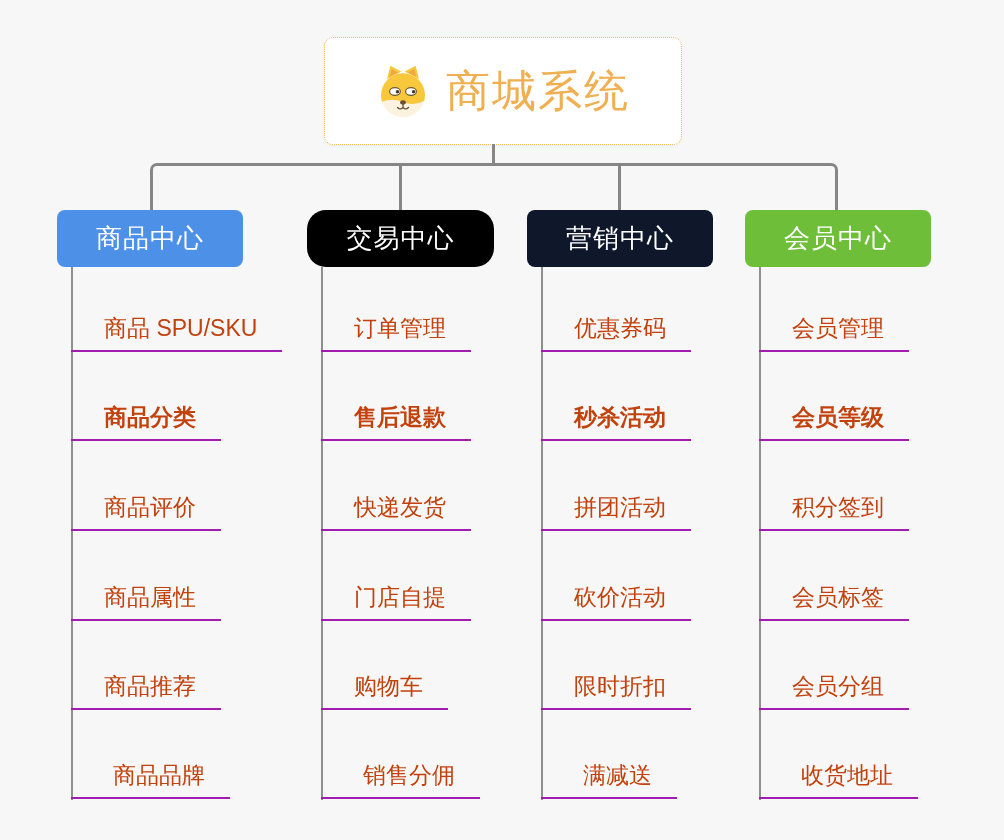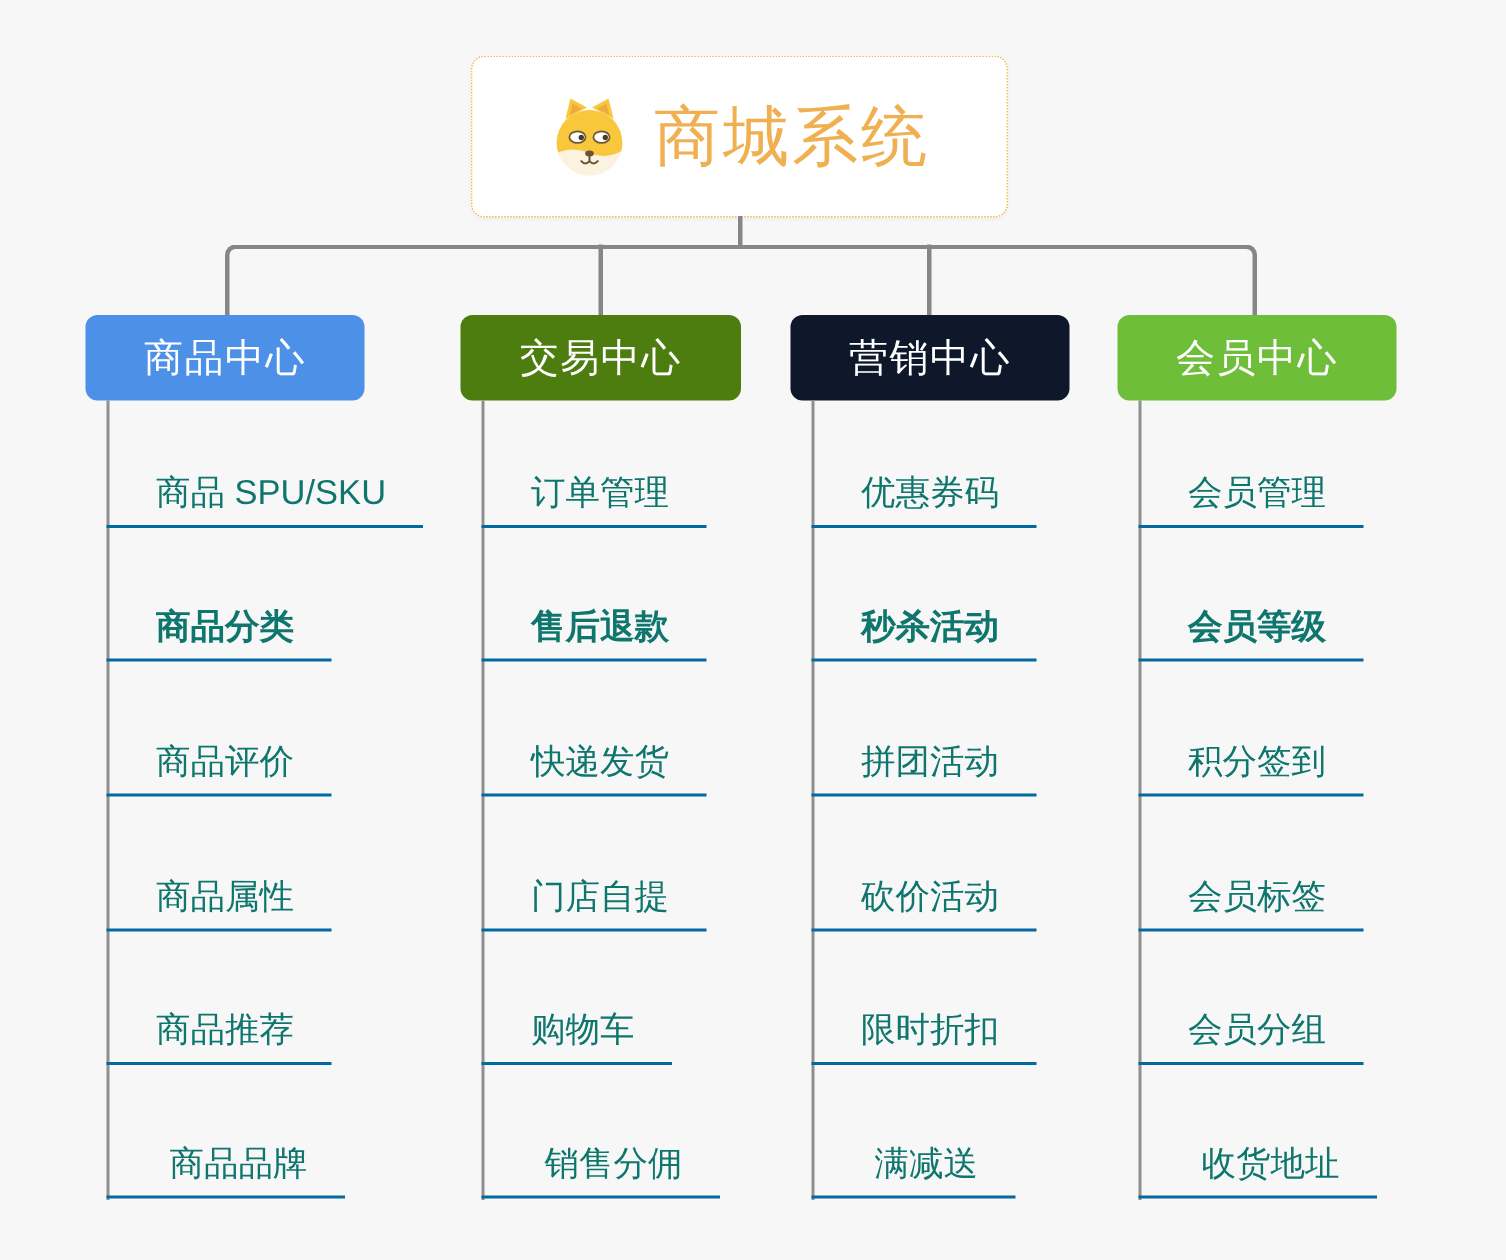--- a/index.html
+++ b/index.html
@@ -9,21 +9,21 @@
   }
   .stage{
     position:relative;
     width:1004px;height:840px;
     background:#f7f7f7;
     overflow:hidden;
   }
 
   
   .root-node{
-    position:absolute;left:314px;top:37px;width:358px;height:108px;
+    position:absolute;left:324px;top:37px;width:358px;height:108px;
     background:#ffffff;
     border:1px dotted #f2b94b;
     border-radius:9px;
     box-shadow:0 1px 3px rgba(0,0,0,0.05);
     display:flex;align-items:center;justify-content:center;gap:16px;
     box-sizing:border-box;
   }
   .root-title{
     font-size:44px;
     letter-spacing:2px;
@@ -63,23 +63,23 @@
     color:#ffffff;font-size:26px;letter-spacing:1px;
     box-sizing:border-box;
     cursor:default;
   }
   .branch-line{
     position:absolute;left:14px;top:57px;width:2px;height:533px;
     background:#8f8f8f;
   }
   .topic-item{
     position:absolute;left:14px;
-    font-size:23px;line-height:28px;color:#0f766e;
+    font-size:23px;line-height:28px;color:#c2410c;
     padding:0 25px 8px 33px;
-    border-bottom:2px solid #0369a1;
+    border-bottom:2px solid #a21caf;
     white-space:nowrap;
     cursor:default;
   }
   .r1{top:104px;} .r2{top:193px;font-weight:bold;} .r3{top:283px;}
   .r4{top:373px;} .r5{top:462px;} .r6{top:551px;padding-left:42px;}
 </style>
 </head>
 <body>
 
 <div class="stage">
@@ -119,21 +119,21 @@
     <div class="branch-line"></div>
     <div class="topic-item r1">商品 SPU/SKU</div>
     <div class="topic-item r2">商品分类</div>
     <div class="topic-item r3">商品评价</div>
     <div class="topic-item r4">商品属性</div>
     <div class="topic-item r5">商品推荐</div>
     <div class="topic-item r6">商品品牌</div>
   </div>
 
   <div class="branch branch-2">
-    <div class="branch-header" style="background-color: #4d7c0f;">交易中心</div>
+    <div class="branch-header" style="background-color: #000000; border-radius: 19px;">交易中心</div>
     <div class="branch-line"></div>
     <div class="topic-item r1">订单管理</div>
     <div class="topic-item r2">售后退款</div>
     <div class="topic-item r3">快递发货</div>
     <div class="topic-item r4">门店自提</div>
     <div class="topic-item r5">购物车</div>
     <div class="topic-item r6">销售分佣</div>
   </div>
 
   <div class="branch branch-3">

